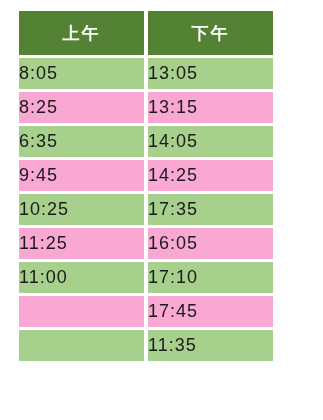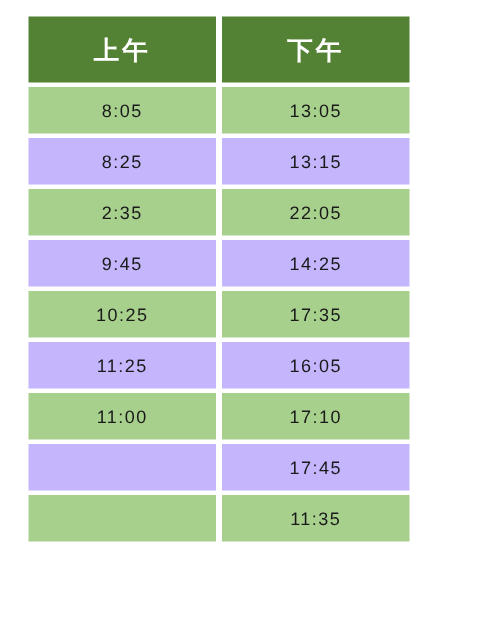--- a/index.html
+++ b/index.html
@@ -35,36 +35,35 @@
     font-size: 17px;
     font-weight: bold;
     text-align: center;
     height: 44px;
     letter-spacing: 2px;
     vertical-align: middle;
     padding: 0;
   }
 
   .data-cell {
-    text-align: center;
     vertical-align: middle;
     height: 31px;
     padding: 0;
-    font-size: 12px;
+    font-size: 18px;
     color: #1a1a1a;
     letter-spacing: 1px;
     white-space: nowrap;
   }
 
   .row-shade-dark .data-cell {
     background: #a8d08d;
   }
 
   .row-shade-light .data-cell {
-    background: #c4b5fd;
+    background: #f9a8d4;
   }
 
   .cell-empty {
     color: transparent;
   }
 </style>
 </head>
 <body>
 
 <div id="timetable">
@@ -78,22 +77,22 @@
     <tbody>
       <tr class="row-shade-dark">
         <td class="data-cell">8:05</td>
         <td class="data-cell">13:05</td>
       </tr>
       <tr class="row-shade-light">
         <td class="data-cell">8:25</td>
         <td class="data-cell">13:15</td>
       </tr>
       <tr class="row-shade-dark">
-        <td class="data-cell">2:35</td>
-        <td class="data-cell">22:05</td>
+        <td class="data-cell">6:35</td>
+        <td class="data-cell">14:05</td>
       </tr>
       <tr class="row-shade-light">
         <td class="data-cell">9:45</td>
         <td class="data-cell">14:25</td>
       </tr>
       <tr class="row-shade-dark">
         <td class="data-cell">10:25</td>
         <td class="data-cell">17:35</td>
       </tr>
       <tr class="row-shade-light">

